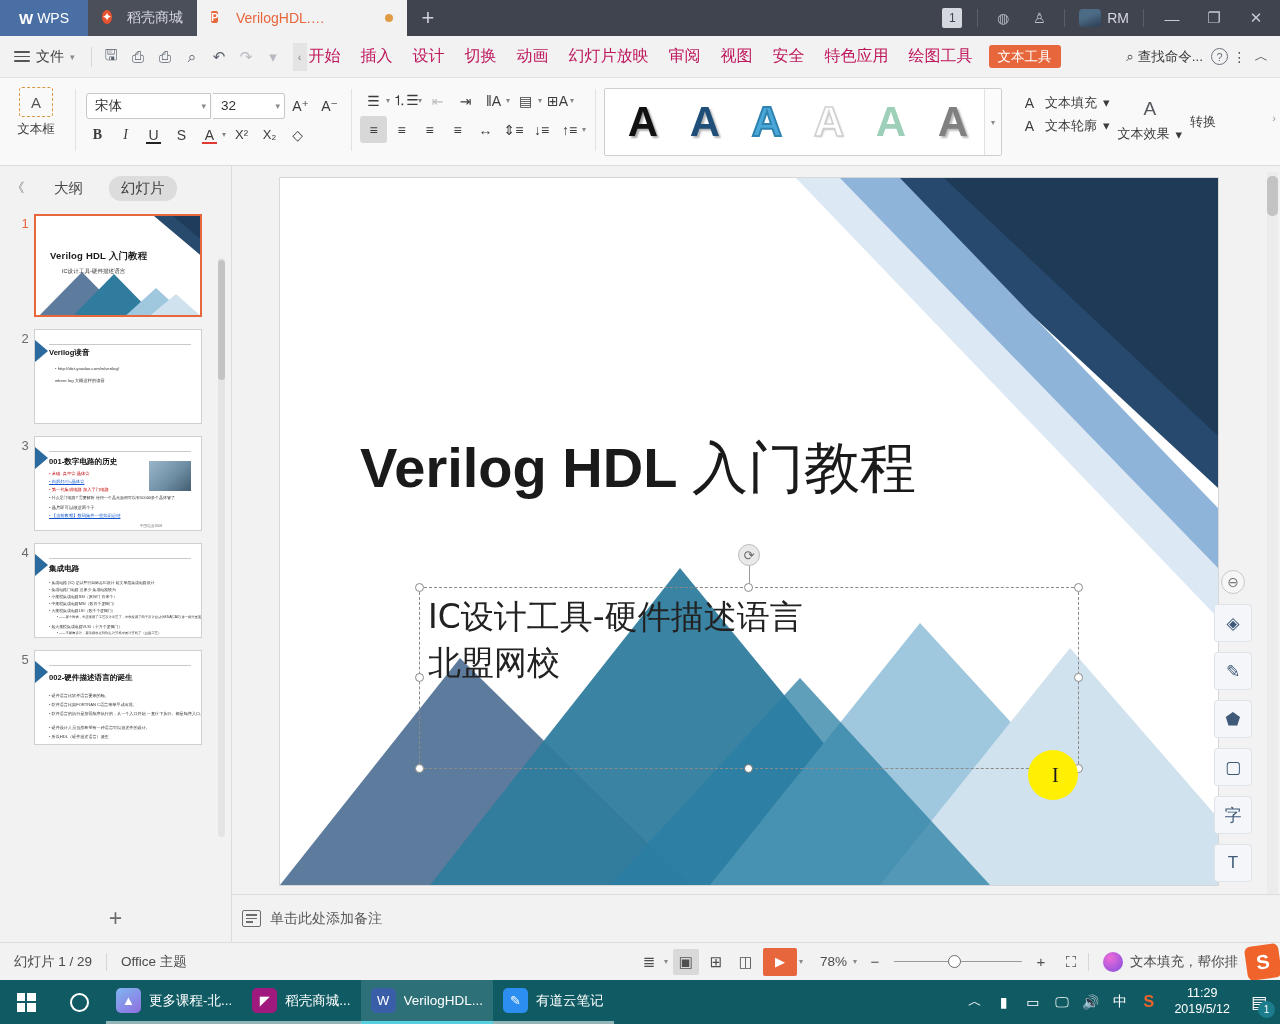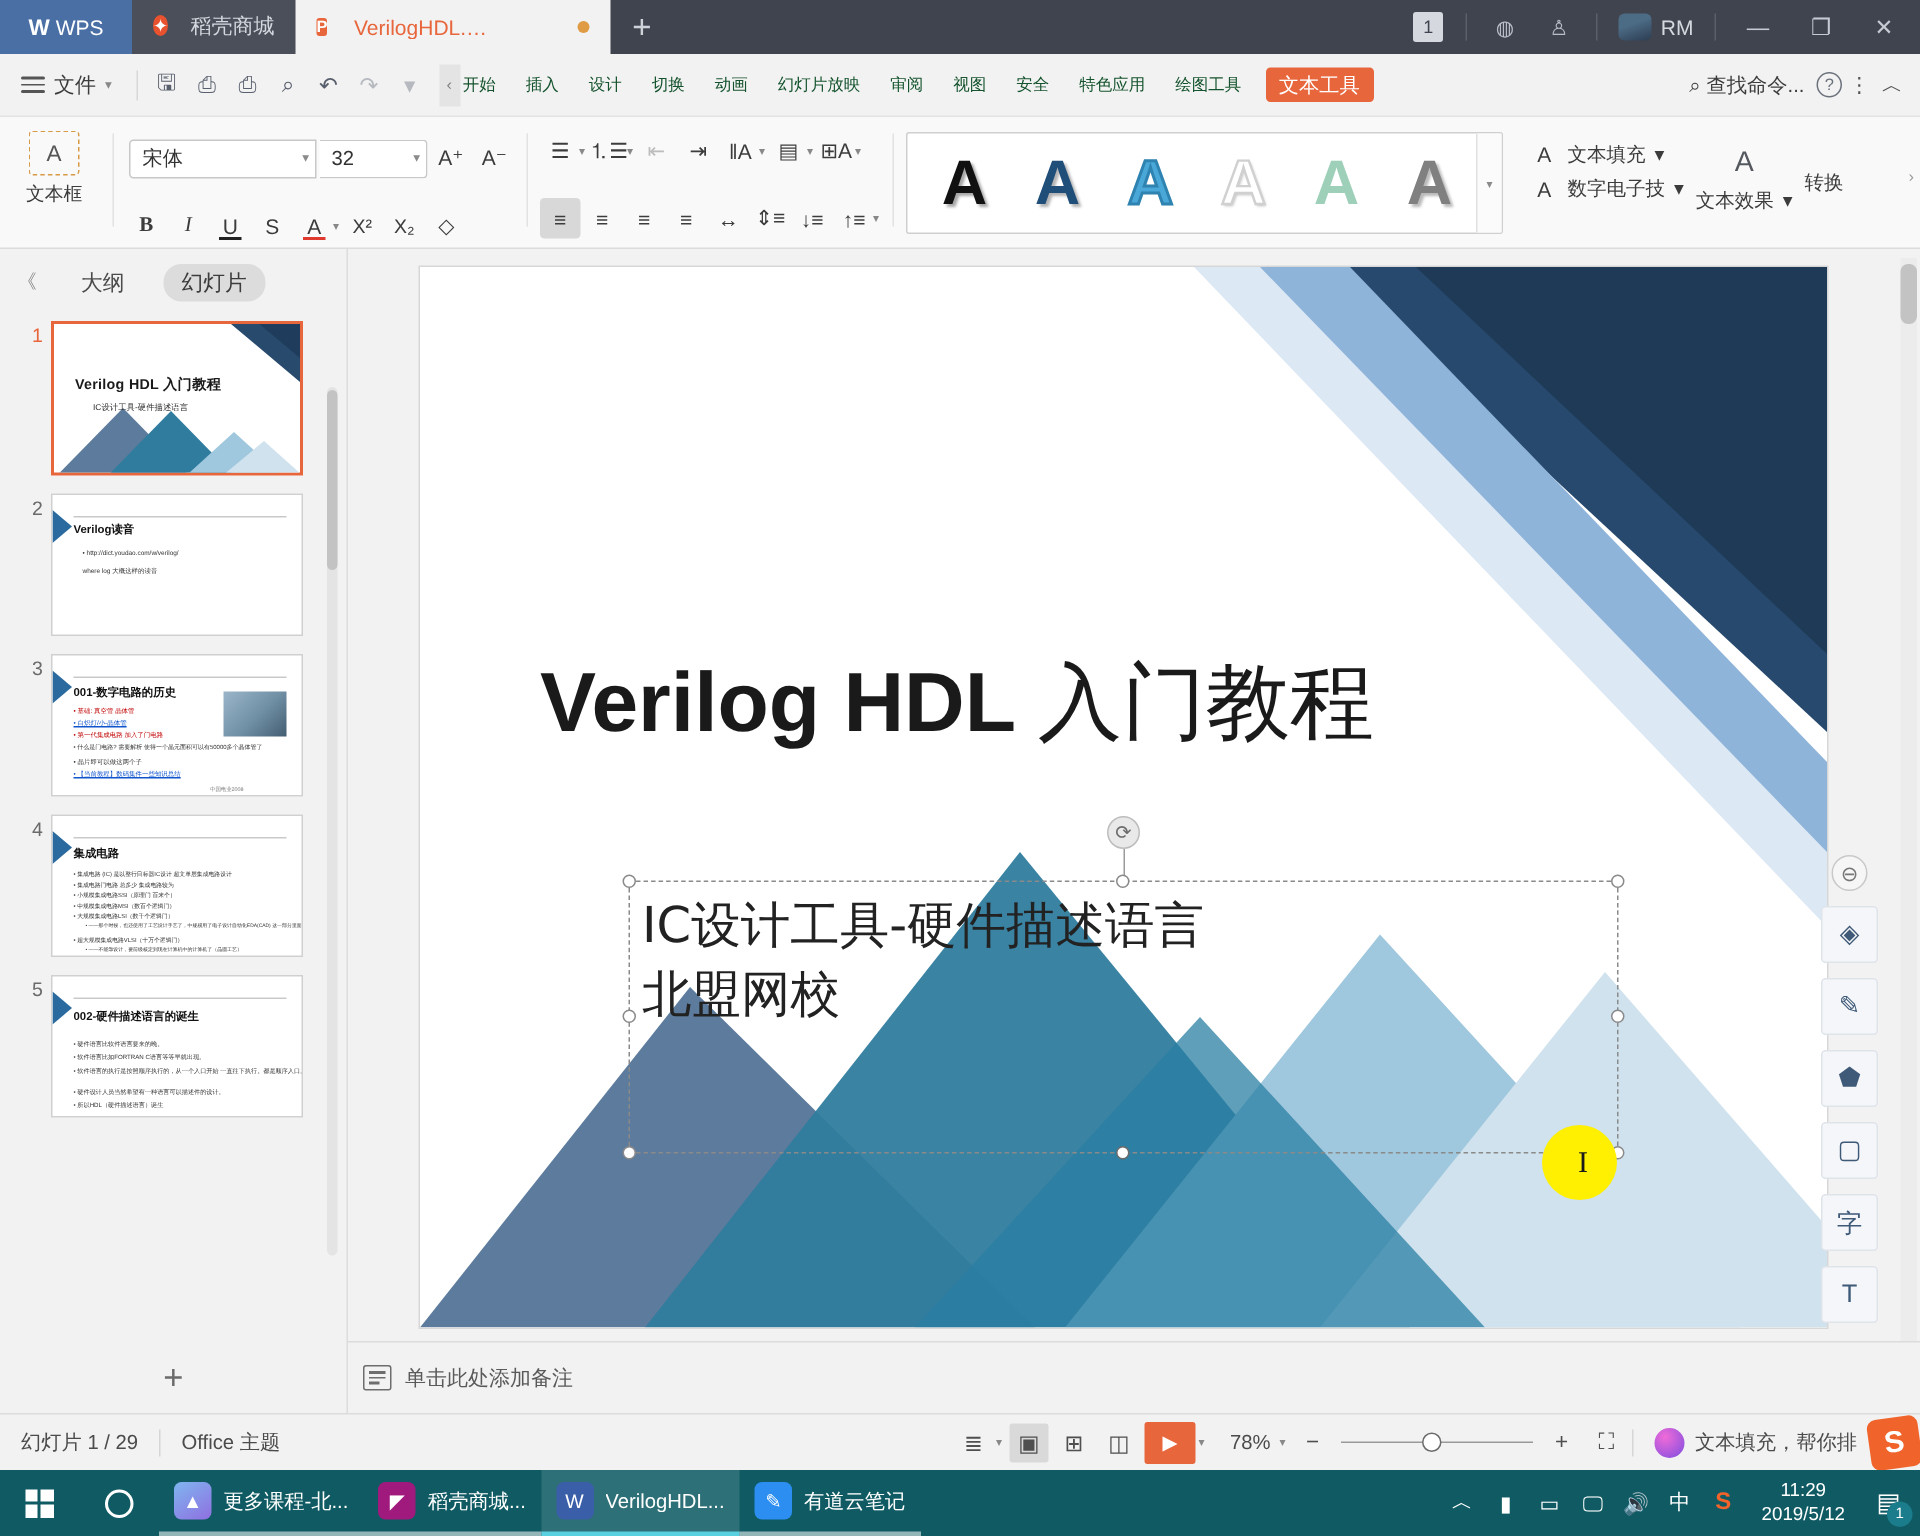--- a/index.html
+++ b/index.html
@@ -80,21 +80,21 @@
     justify-content: center; color: #59606d; font-size: 15px;
   }
   .qa-icon.dim { color: #b6b9bf; }
   .tab-scroll {
     width: 14px; height: 28px; background: #e4e4e4; color:#808080;
     display:flex; align-items:center; justify-content:center; font-size:11px;
     margin-left: 6px;
   }
   .tabs { display: flex; align-items: center; height: 42px; }
   .rtab {
-    padding: 0 10px; font-size: 11px; color: #14532d; height: 42px;
+    padding: 0 10px; font-size: 16px; color: #be185d; height: 42px;
     display: flex; align-items: center; white-space: nowrap;
   }
   .rtab.clip { padding-left: 2px; }
   .rtab.hl {
     background: #e8663c; color: #fff; height: 23px; border-radius: 3px;
     padding: 0 9px; margin: 0 6px; font-size: 13.5px;
   }
   .mb-right { margin-left: auto; display:flex; align-items:center; padding-right: 8px; gap: 2px;}
   .find {
     display:flex; align-items:center; gap:4px; font-size: 13.5px; color:#3c3c3c; padding:0 6px;
@@ -135,21 +135,21 @@
     width: 27px; height: 27px; display:flex; align-items:center; justify-content:center;
     font-size: 14px; color:#3c3c3c; border-radius: 3px; position: relative;
   }
   .tbtn.sm { font-size: 13px; }
   .tbtn.act { background: #d8d8d8; }
   .tbtn.dim { color: #bdbdbd; }
   .tbtn .ured { position:absolute; bottom:4px; left:6px; right:6px; height: 2.5px; background:#e03a30; }
   .tbtn .ublk { position:absolute; bottom:4px; left:6px; right:6px; height: 2.5px; background:#222; }
   .mini-caret { font-size: 8px; color:#888; margin-left:-2px; margin-right:1px; }
   .btnrow { display:flex; align-items:center; gap: 1px; }
-  .col2 { display:flex; flex-direction:column; gap:18px; padding-top:4px; }
+  .col2 { display:flex; flex-direction:column; gap:2px; padding-top:4px; }
 
   .wagal {
     width: 398px; height: 68px; border: 1px solid #cfcfcf; background: #fff;
     margin-top: 5px; display:flex; align-items:center; position: relative;
     border-radius: 2px;
   }
   .wagal .items { display:flex; align-items:center; gap: 2px; padding-left: 8px;}
   .wa {
     width: 60px; height: 58px; display:flex; align-items:center; justify-content:center;
     font-size: 42px; font-weight: bold; font-family: "Liberation Sans", sans-serif;
@@ -534,21 +534,21 @@
 
     <div class="rgroup">
       <div class="txtfx">
         <div class="fxrow">
           <span class="fxicon">A<span class="ured" style="bottom:1px;"></span></span>
           <span>文本填充</span>
           <span class="cdrop">▾</span>
         </div>
         <div class="fxrow">
           <span class="fxicon">A<span class="ublk" style="bottom:1px;"></span></span>
-          <span>数字电子技</span>
+          <span>文本轮廓</span>
           <span class="cdrop">▾</span>
         </div>
       </div>
       <div class="txtfx" style="padding-top:14px;align-items:center;">
         <div class="fxA">A</div>
         <div class="fxrow">
           <span>文本效果</span>
           <span class="cdrop">▾</span>
         </div>
       </div>

